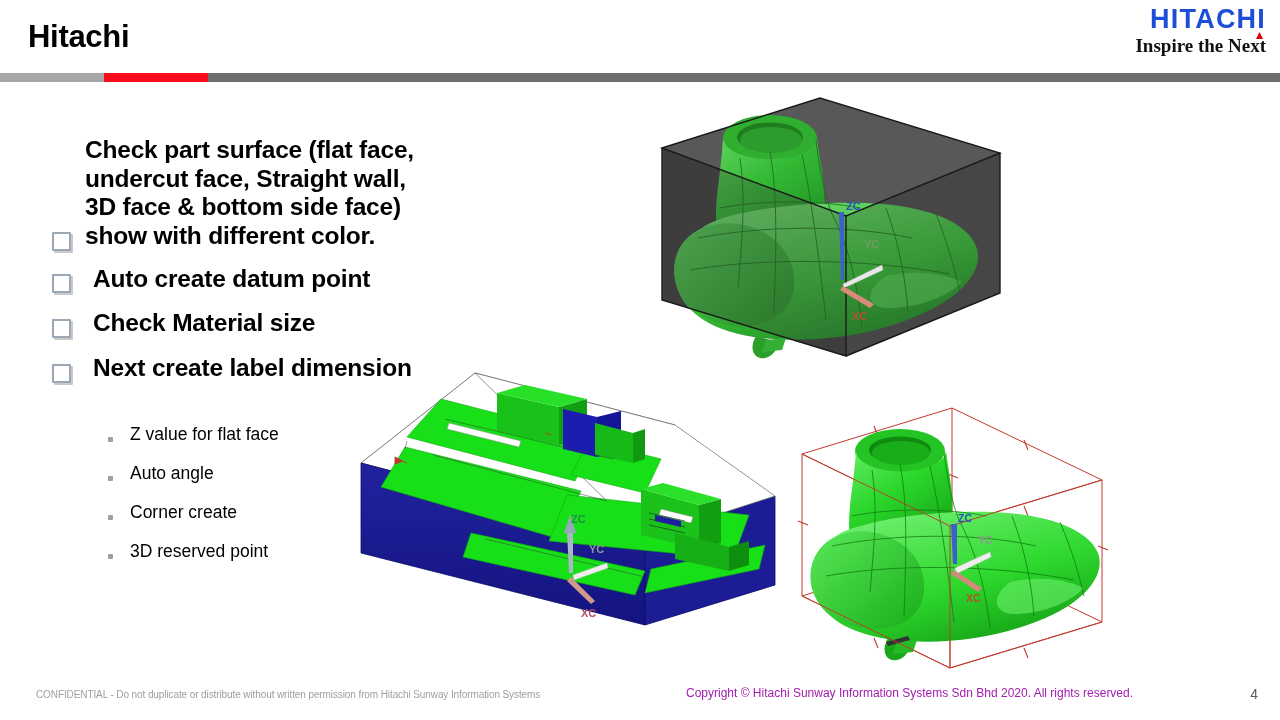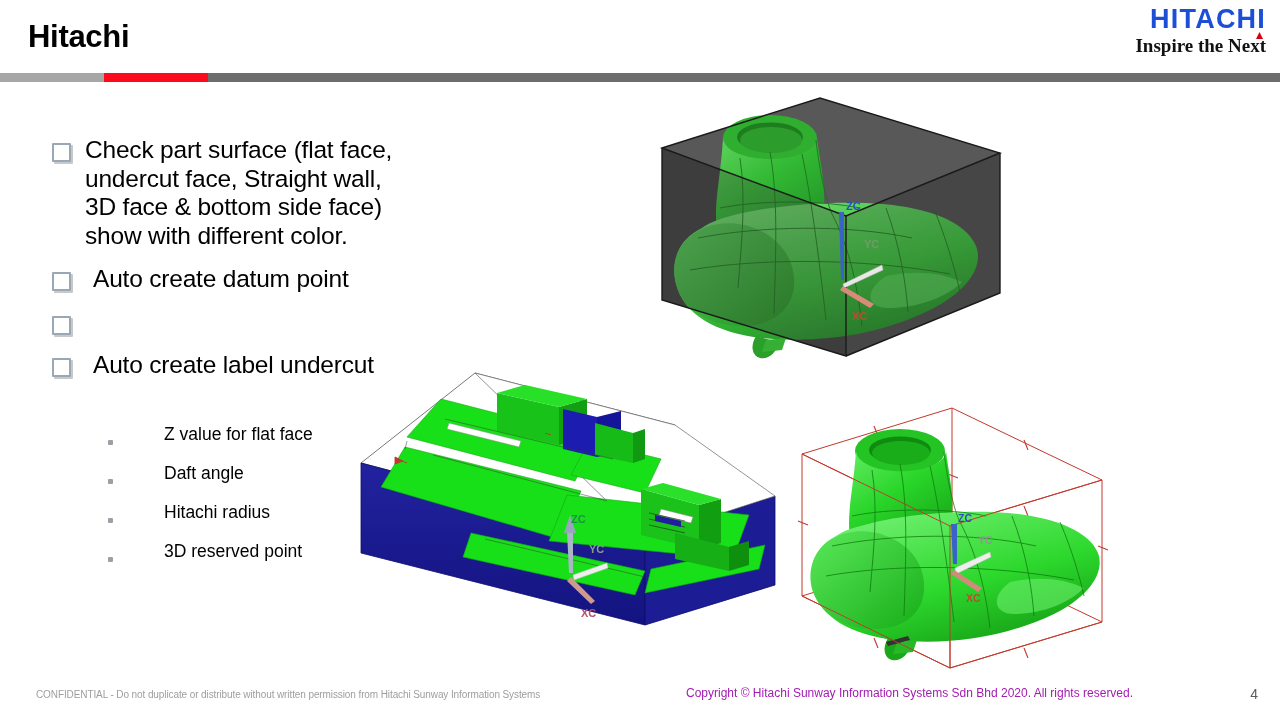--- a/index.html
+++ b/index.html
@@ -72,22 +72,23 @@
   .div-seg-3 { flex: 1; height: 100%; background: #6d6d6d; }
 
   
   .bullets {
     position: absolute;
     left: 52px; top: 136px;
     width: 420px;
   }
   .bullet-row {
     display: flex;
-    align-items: flex-start;
+    align-items: flex-end;
     margin-bottom: 14px;
+    font-weight: bold;
   }
   .bullet-box {
     width: 15px; height: 15px;
     flex: 0 0 15px;
     margin-top: 7px;
     margin-right: 14px;
     border: 2px solid #9aa7b4;
     background: #ffffff;
     box-shadow: 2px 2px 0 #c9c9c9;
     border-radius: 1px;
@@ -101,23 +102,22 @@
   }
   .bullet-row.tight { margin-bottom: 16px; gap: 8px; }
 
   .subbullets {
     position: absolute;
     left: 108px; top: 424px;
     width: 330px;
   }
   .sub-row {
     display: flex;
-    align-items: flex-end;
+    align-items: center;
     margin-bottom: 18px;
-    gap: 34px;
   }
   .sub-dot {
     width: 5px; height: 5px;
     flex: 0 0 5px;
     background: #9aa0a6;
     margin-top: 9px;
     margin-right: 17px;
     border-radius: 1px;
   }
   .sub-text {
@@ -183,39 +183,40 @@
 undercut face, Straight wall,
 3D face &amp; bottom side face)
 show with different color.</span>
     </div>
     <div class="bullet-row tight">
       <span class="bullet-box"></span>
       <span class="bullet-text">Auto create datum point</span>
     </div>
     <div class="bullet-row tight">
       <span class="bullet-box"></span>
+      <span class="bullet-text">Check Material size</span>
     </div>
     <div class="bullet-row tight">
       <span class="bullet-box"></span>
-      <span class="bullet-text">Auto create label undercut</span>
+      <span class="bullet-text">Next create label dimension</span>
     </div>
   </div>
 
   <div class="subbullets">
     <div class="sub-row">
       <span class="sub-dot"></span>
       <span class="sub-text">Z value for flat face</span>
     </div>
     <div class="sub-row">
       <span class="sub-dot"></span>
-      <span class="sub-text">Daft angle</span>
+      <span class="sub-text">Auto angle</span>
     </div>
     <div class="sub-row">
       <span class="sub-dot"></span>
-      <span class="sub-text">Hitachi radius</span>
+      <span class="sub-text">Corner create</span>
     </div>
     <div class="sub-row">
       <span class="sub-dot"></span>
       <span class="sub-text">3D reserved point</span>
     </div>
   </div>
 
   <div class="figure fig-top-right">
     <svg viewBox="0 0 360 285" xmlns="http://www.w3.org/2000/svg">
       <defs>

